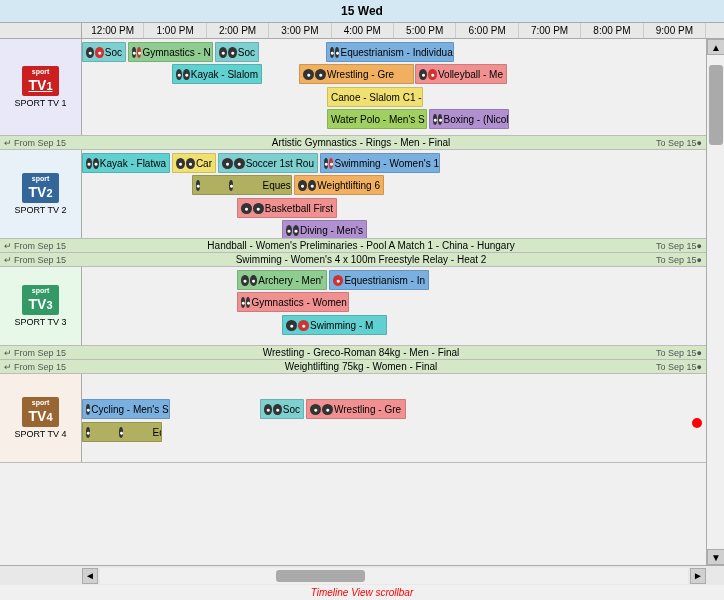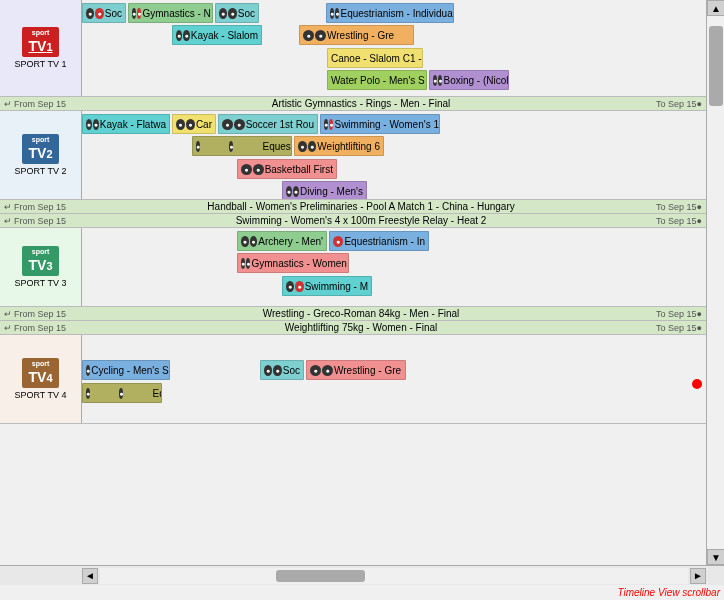--- a/index.html
+++ b/index.html
@@ -51,33 +51,52 @@
     
     
     .bottom-area { display: flex; background: #e8e8e8; border-top: 1px solid #aaa; height: 20px; align-items: center; }
     .h-scroll-left { width: 16px; height: 16px; background: #d0d0d0; border: 1px solid #aaa; display: flex; align-items: center; justify-content: center; cursor: pointer; font-size: 10px; }
     .h-scroll-track { flex: 1; background: #f0f0f0; height: 16px; position: relative; margin: 0 2px; }
     .h-scroll-thumb { position: absolute; height: 12px; top: 2px; left: 30%; width: 15%; background: #aaa; border-radius: 3px; }
     .h-scroll-right { width: 16px; height: 16px; background: #d0d0d0; border: 1px solid #aaa; display: flex; align-items: center; justify-content: center; cursor: pointer; font-size: 10px; }
     .scroll-spacer { width: 18px; }
     
     
-    .status-bar { background: #f0f0f0; padding: 2px 4px; font-size: 10px; text-align: right; color: red; font-style: italic; }
+    .status-bar { background: #f0f0f0; padding: 2px 4px; font-size: 10px; text-align: center; color: red; font-style: italic; }
     
     
     .ic { display: inline-block; width: 11px; height: 11px; border-radius: 50%; background: #444; color: white; font-size: 7px; line-height: 11px; text-align: center; margin-right: 1px; }
     .ic-red { background: #cc3333; }
     .ic-dark { background: #333; }
   </style>
 </head>
 <body>
 
 <div class="container">
 
-
+  <div class="header-row">
+    <span>15 Wed</span>
+  </div>
+
+  <div class="time-header-row">
+    <div class="channel-label-header"></div>
+    <div class="time-headers">
+      <div class="time-cell">12:00 PM</div>
+      <div class="time-cell">1:00 PM</div>
+      <div class="time-cell">2:00 PM</div>
+      <div class="time-cell">3:00 PM</div>
+      <div class="time-cell">4:00 PM</div>
+      <div class="time-cell">5:00 PM</div>
+      <div class="time-cell">6:00 PM</div>
+      <div class="time-cell">7:00 PM</div>
+      <div class="time-cell">8:00 PM</div>
+      <div class="time-cell">9:00 PM</div>
+    </div>
+    <div class="scroll-header"></div>
+  </div>
 
   <div class="main-area">
     <div class="channels-area">
 
       <div style="display:flex; border-bottom: 1px solid #bbb; flex-shrink:0;">
         <div class="channel-logo" style="background:#e8e8f8;">
           <div style="background:#cc2020; color:white; padding:2px 6px; font-size:8px; font-weight:bold; border-radius:2px; text-align:center; line-height:1.2;">
             <div style="font-size:7px;">sport</div>
             <div style="font-size:14px; font-weight:900;text-decoration:underline;">TV<span style="font-size:11px;">1</span></div>
           </div>
@@ -107,20 +126,23 @@
           <div style="position:absolute; top:24px; left:0; right:0; height:20px;">
 
             <div class="event ev-cyan" style="left:90px; width:90px;">
               <span class="ic ic-dark">●</span><span class="ic ic-dark">●</span> Kayak - Slalom
             </div>
 
             <div class="event ev-orange" style="left:217px; width:115px;">
               <span class="ic ic-dark">●</span><span class="ic ic-dark">●</span> Wrestling - Gre
             </div>
 
+            <div class="event ev-pink" style="left:333px; width:92px;">
+              <span class="ic ic-dark">●</span><span class="ic ic-red">●</span> Volleyball - Me
+            </div>
           </div>
 
           <div style="position:absolute; top:47px; left:0; right:0; height:20px;">
 
             <div class="event ev-yellow" style="left:245px; width:96px;">
               Canoe - Slalom C1 -
             </div>
           </div>
 
           <div style="position:absolute; top:69px; left:0; right:0; height:20px;">
@@ -232,21 +254,21 @@
 
           <div style="position:absolute; top:24px; left:0; right:0; height:20px;">
 
             <div class="event ev-pink" style="left:155px; width:112px;">
               <span class="ic ic-dark">●</span><span class="ic ic-dark">●</span> Gymnastics - Women - Qu
             </div>
           </div>
 
           <div style="position:absolute; top:47px; left:0; right:0; height:20px;">
 
-            <div class="event ev-cyan" style="left:200px; width:90px;">
+            <div class="event ev-cyan" style="left:200px; width:105px;">
               <span class="ic ic-dark">●</span><span class="ic ic-red">●</span> Swimming - M
             </div>
           </div>
         </div>
       </div>
 
       <div class="banner-row">
         <span class="banner-from">↵ From Sep 15</span>
         <span class="banner-text">Wrestling - Greco-Roman 84kg - Men - Final</span>
         <span class="banner-to">To Sep 15●</span>

